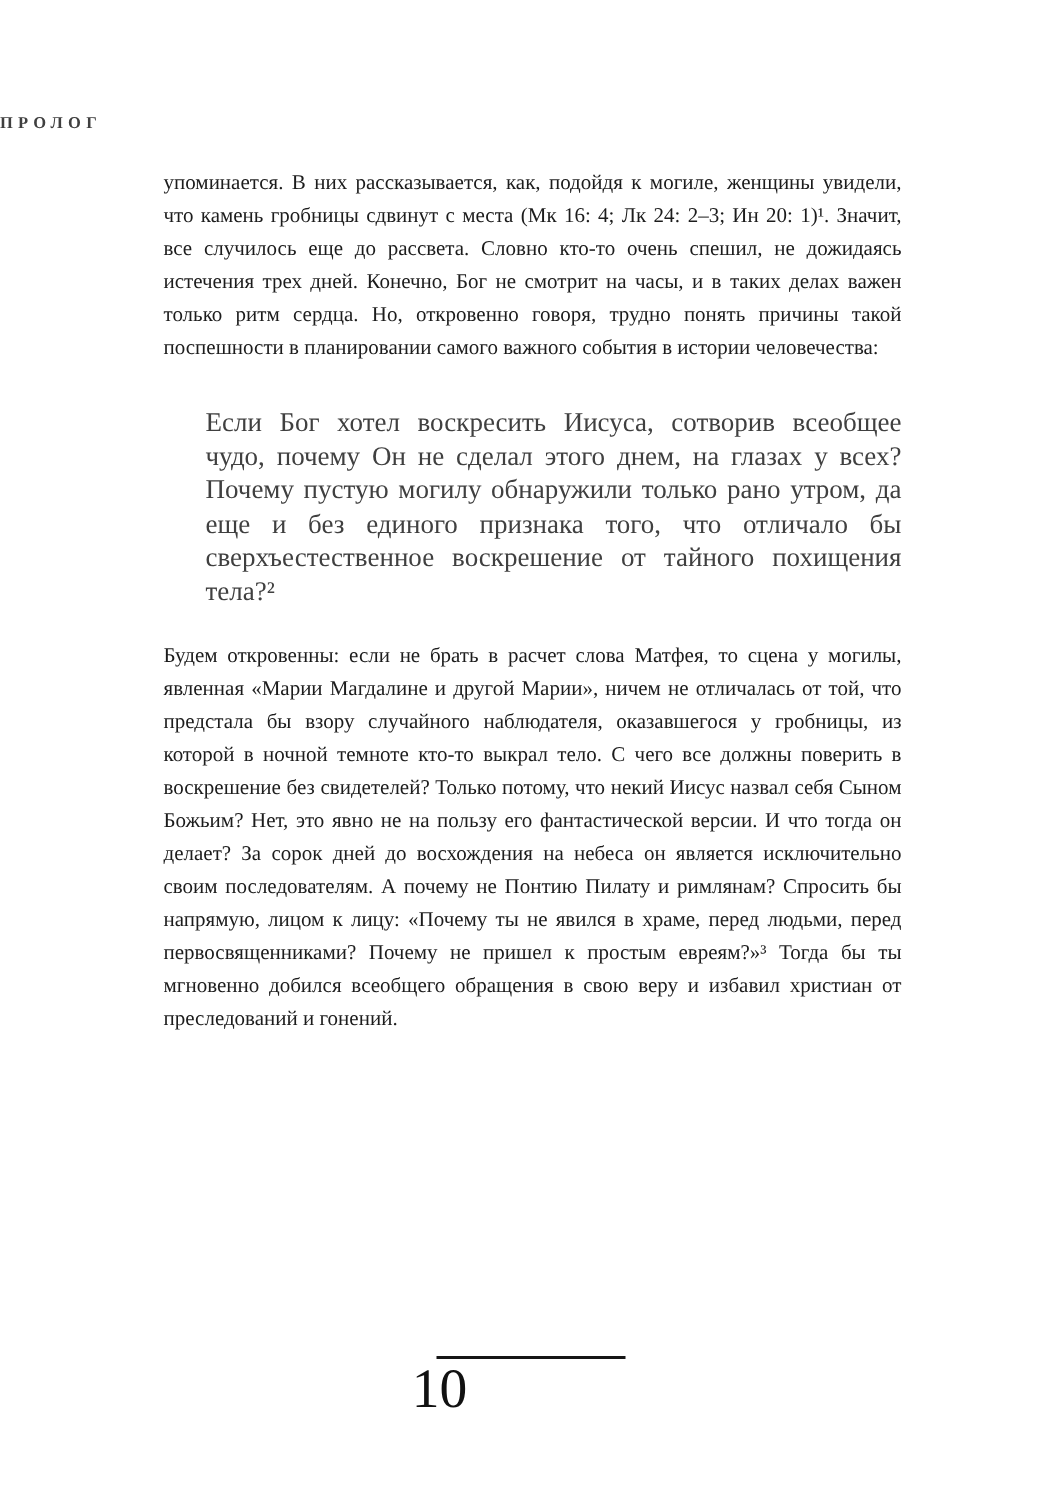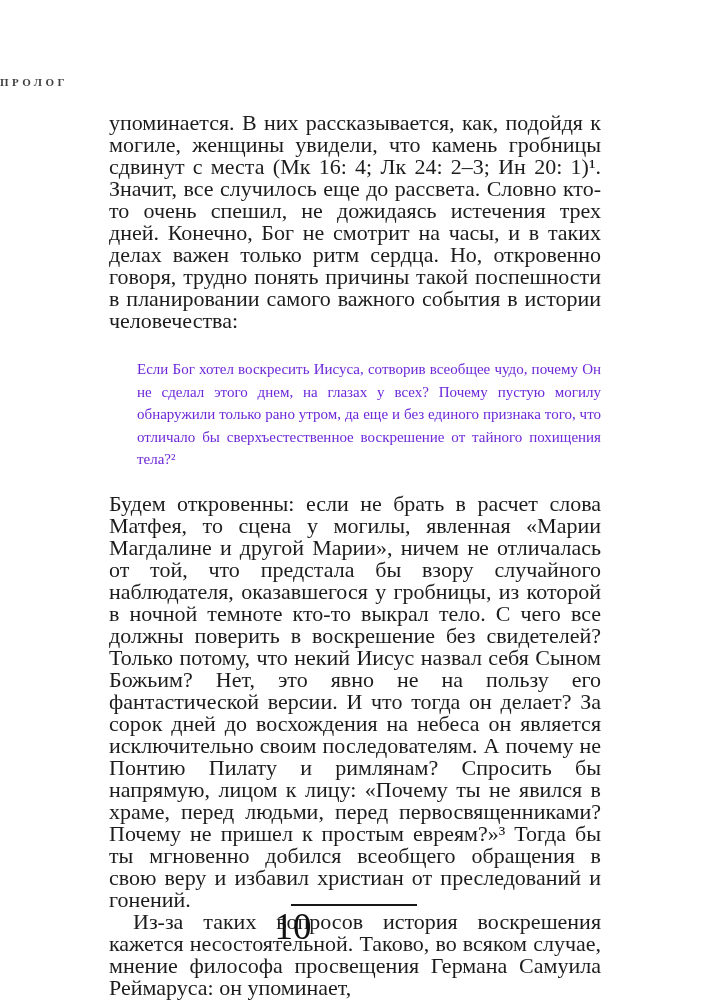--- a/index.html
+++ b/index.html
@@ -33,33 +33,33 @@
 
   .text-column {
     position: absolute;
     top: 112px;
     left: 109px;
     width: 492px;
     color: #1c1c1c;
   }
 
   .body-para {
-    font-size: 22px;
+    font-size: 14px;
     line-height: 22px;
     text-align: justify;
     text-justify: inter-word;
   }
 
   .quote {
     margin: 26px 0 22px 28px;
-    font-size: 15px;
+    font-size: 18px;
     line-height: 22.5px;
     text-align: justify;
     text-justify: inter-word;
-    color: #6d28d9;
+    color: #404040;
   }
 
   .indented {
     text-indent: 24px;
   }
 
   .footer-rule {
     position: absolute;
     top: 904px;
     left: 291px;
@@ -87,21 +87,20 @@
   <div class="running-head">ПРОЛОГ</div>
 
   <main class="text-column">
 
     <p class="body-para">упоминается. В них рассказывается, как, подойдя к могиле, женщины увидели, что камень гробницы сдвинут с места (Мк 16: 4; Лк 24: 2–3; Ин 20: 1)¹. Значит, все случилось еще до рассвета. Словно кто-то очень спешил, не дожидаясь истечения трех дней. Конечно, Бог не смотрит на часы, и в таких делах важен только ритм сердца. Но, откровенно говоря, трудно понять причины такой поспешности в планировании самого важного события в истории человечества:</p>
 
     <blockquote class="quote">Если Бог хотел воскресить Иисуса, сотворив всеобщее чудо, почему Он не сделал этого днем, на глазах у всех? Почему пустую могилу обнаружили только рано утром, да еще и без единого признака того, что отличало бы сверхъестественное воскрешение от тайного похищения тела?²</blockquote>
 
     <p class="body-para">Будем откровенны: если не брать в расчет слова Матфея, то сцена у могилы, явленная «Марии Магдалине и другой Марии», ничем не отличалась от той, что предстала бы взору случайного наблюдателя, оказавшегося у гробницы, из которой в ночной темноте кто-то выкрал тело. С чего все должны поверить в воскрешение без свидетелей? Только потому, что некий Иисус назвал себя Сыном Божьим? Нет, это явно не на пользу его фантастической версии. И что тогда он делает? За сорок дней до восхождения на небеса он является исключительно своим последователям. А почему не Понтию Пилату и римлянам? Спросить бы напрямую, лицом к лицу: «Почему ты не явился в храме, перед людьми, перед первосвященниками? Почему не пришел к простым евреям?»³ Тогда бы ты мгновенно добился всеобщего обращения в свою веру и избавил христиан от преследований и гонений.</p>
 
-    <p class="body-para indented">Из-за таких вопросов история воскрешения кажется несостоятельной. Таково, во всяком случае, мнение философа просвещения Германа Самуила Реймаруса: он упоминает,</p>
 
   </main>
 
   <div class="footer-rule"></div>
 
   <div class="page-number">10</div>
 
 </div>
 
 </body></html>

